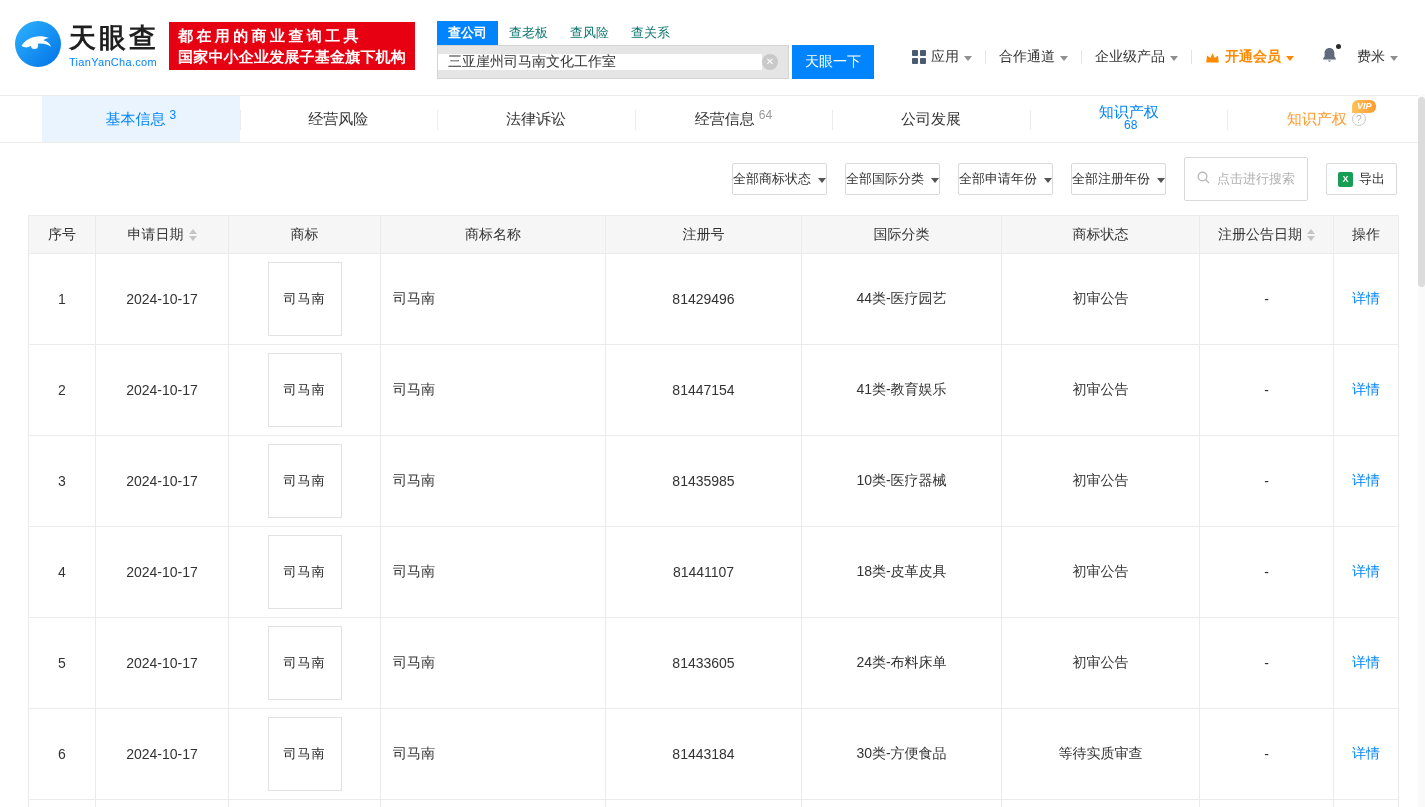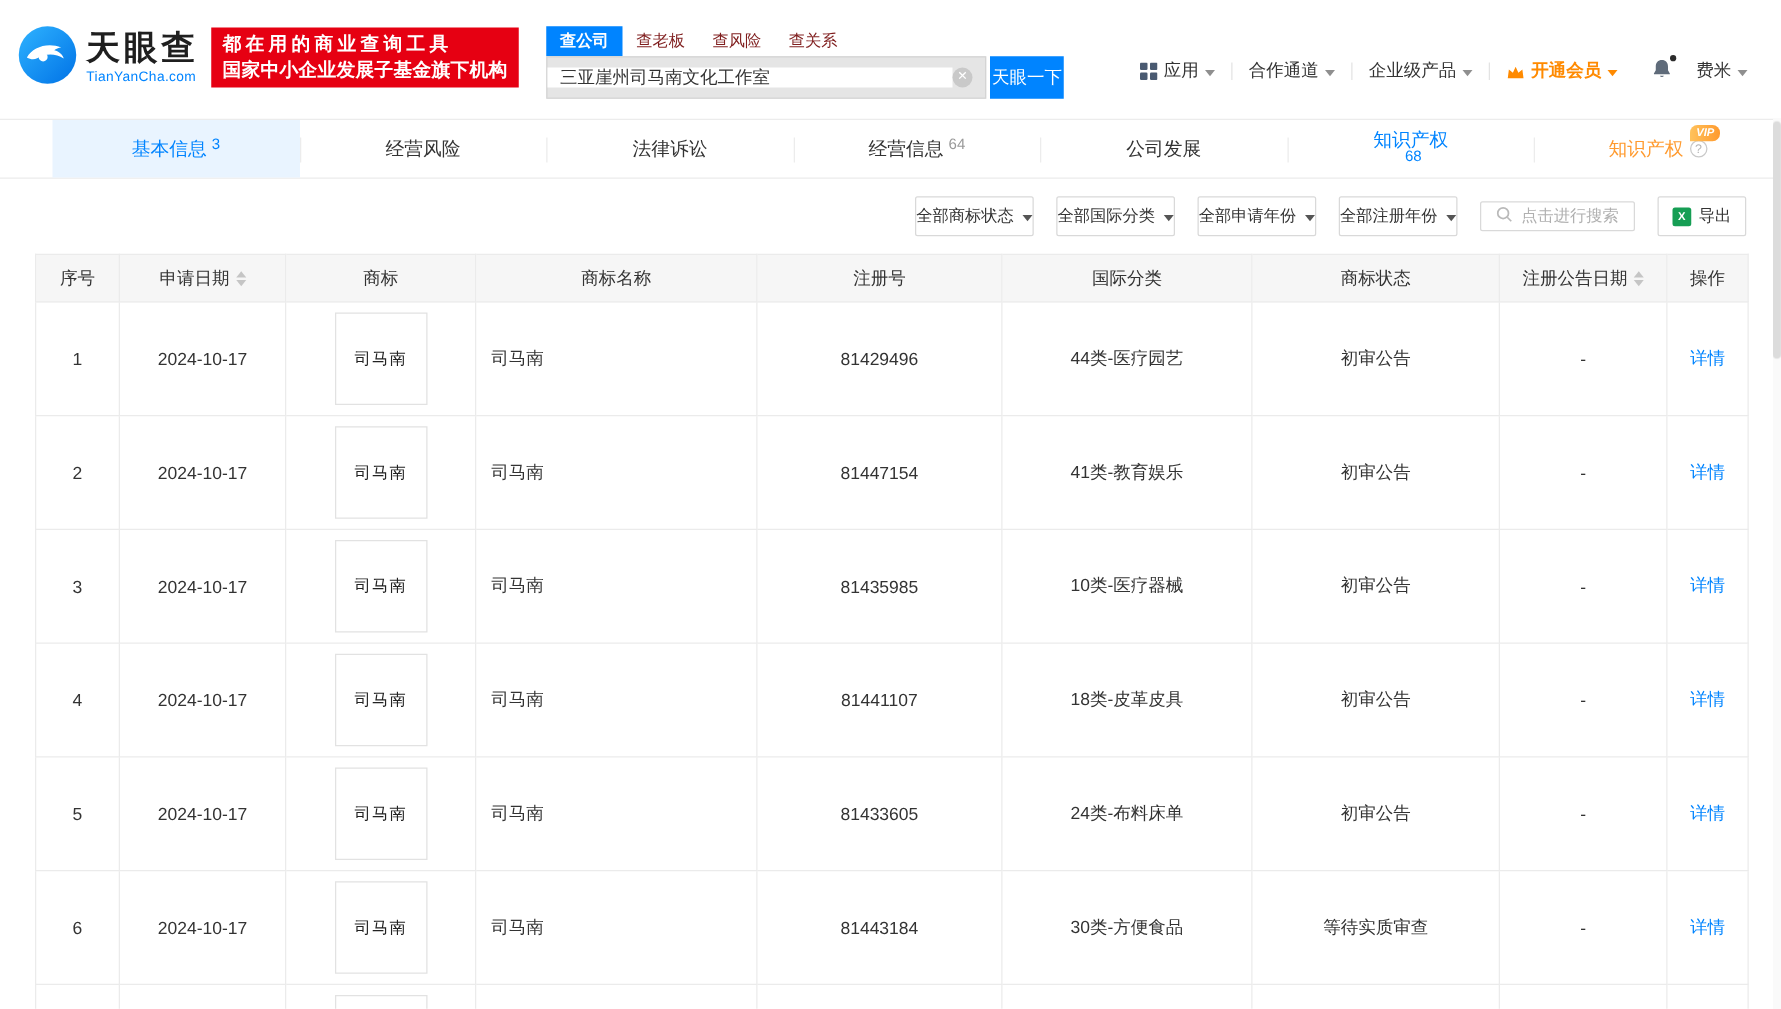--- a/index.html
+++ b/index.html
@@ -12,28 +12,28 @@
   .logo-texts { display:flex; flex-direction:column; }
   .logo-cn { font-size:27px; font-weight:bold; color:#1f1f1f; letter-spacing:3px; line-height:1; }
   .logo-en { font-size:11px; color:#0084ff; margin-top:4px; letter-spacing:0.3px; }
   .slogan { background:#e60012; color:#fff; font-weight:bold; padding:3px 9px; margin-left:10px; }
   .slogan div { font-size:15px; line-height:21px; white-space:nowrap; }
   .slogan .l1 { letter-spacing:3.4px; }
   .slogan .l2 { letter-spacing:0.2px; }
 
   .search-area { margin-left:22px; margin-top:8px; display:flex; flex-direction:column; }
   .search-tabs { display:flex; align-items:flex-end; }
-  .search-tab { font-size:13px; padding:3px 11px; color:#7f1d1d; cursor:pointer; }
+  .search-tab { font-size:13px; padding:3px 11px; color:#0f766e; cursor:pointer; }
   .search-tab.active { background:#0084ff; color:#fff; font-weight:bold; }
   .search-row { display:flex; }
   .search-input-wrap { width:352px; height:34px; border:1px solid #d4d4d4; display:flex; align-items:center; background:#e5e5e5; }
   .search-input { border:none; outline:none; flex:1; font-size:14px; padding:0 10px; color:#333; font-family:inherit; }
   .clear-btn { width:16px; height:16px; border-radius:50%; background:#c9c9c9; color:#fff; font-size:10px;
     line-height:16px; text-align:center; margin-right:10px; cursor:pointer; flex:none; }
-  .search-btn { width:59px; height:34px; background:#0084ff; color:#fff; font-size:14px; border:none;
+  .search-btn { width:82px; height:34px; background:#0084ff; color:#fff; font-size:14px; border:none;
     margin-left:3px; cursor:pointer; font-family:inherit; }
 
   .top-nav { margin-left:auto; margin-top:22px; display:flex; align-items:center; }
   .nav-item { display:flex; align-items:center; font-size:14px; color:#333; padding:0 13px; cursor:pointer; white-space:nowrap; }
   .nav-sep { width:1px; height:14px; background:#e3e3e3; }
   .caret { width:0; height:0; border-left:4px solid transparent; border-right:4px solid transparent;
     border-top:5px solid #8f8f8f; margin-left:5px; transform:translateY(1px); }
   .nav-vip { color:#ff8a00; font-weight:bold;justify-content:space-between; }
   .nav-vip .caret { border-top-color:#ff8a00; }
   .icon-gap { margin-right:5px; display:inline-flex; }
@@ -56,21 +56,21 @@
     color:#fff; font-size:9px; font-style:italic; font-weight:bold; padding:1px 5px;
     border-radius:6px 6px 6px 0; line-height:11px; }
   .q-icon { width:14px; height:14px; border:1px solid #c9c9c9; border-radius:50%; color:#b5b5b5;
     font-size:10px; line-height:13px; text-align:center; margin-left:5px; flex:none; }
 
   
   .filter-bar { display:flex; justify-content:flex-end; align-items:center; margin:14px 28px; gap:18px; }
   .dropdown { border:1px solid #d9d9d9; border-radius:2px; height:32px; display:flex; align-items:center;
     padding:0 0; font-size:13px; color:#333; cursor:pointer; white-space:nowrap; }
   .dropdown .caret { border-top-color:#555; margin-left:7px; }
-  .filter-search { border:1px solid #d9d9d9; border-radius:2px; height:24px; display:flex; align-items:center;
+  .filter-search { border:1px solid #d9d9d9; border-radius:2px; height:44px; display:flex; align-items:center;
     padding:0 12px; color:#b0b0b0; font-size:13px; gap:7px; cursor:pointer; white-space:nowrap; }
   .export-btn { border:1px solid #d9d9d9; border-radius:2px; height:32px; display:flex; align-items:center;
     padding:0 11px; font-size:13px; color:#333; gap:6px; cursor:pointer; white-space:nowrap; }
   .excel-icon { width:15px; height:15px; background:#169e54; border-radius:2px; color:#fff; font-size:9px;
     font-weight:bold; display:flex; align-items:center; justify-content:center; }
 
   
   .tm-table { border-collapse:collapse; margin:0 28px; table-layout:fixed; width:1370px; }
   .tm-table th, .tm-table td { border:1px solid #ebebeb; text-align:center; font-size:14px; color:#333; }
   .tm-table th { background:#f6f6f6; height:38px; font-weight:normal; }

